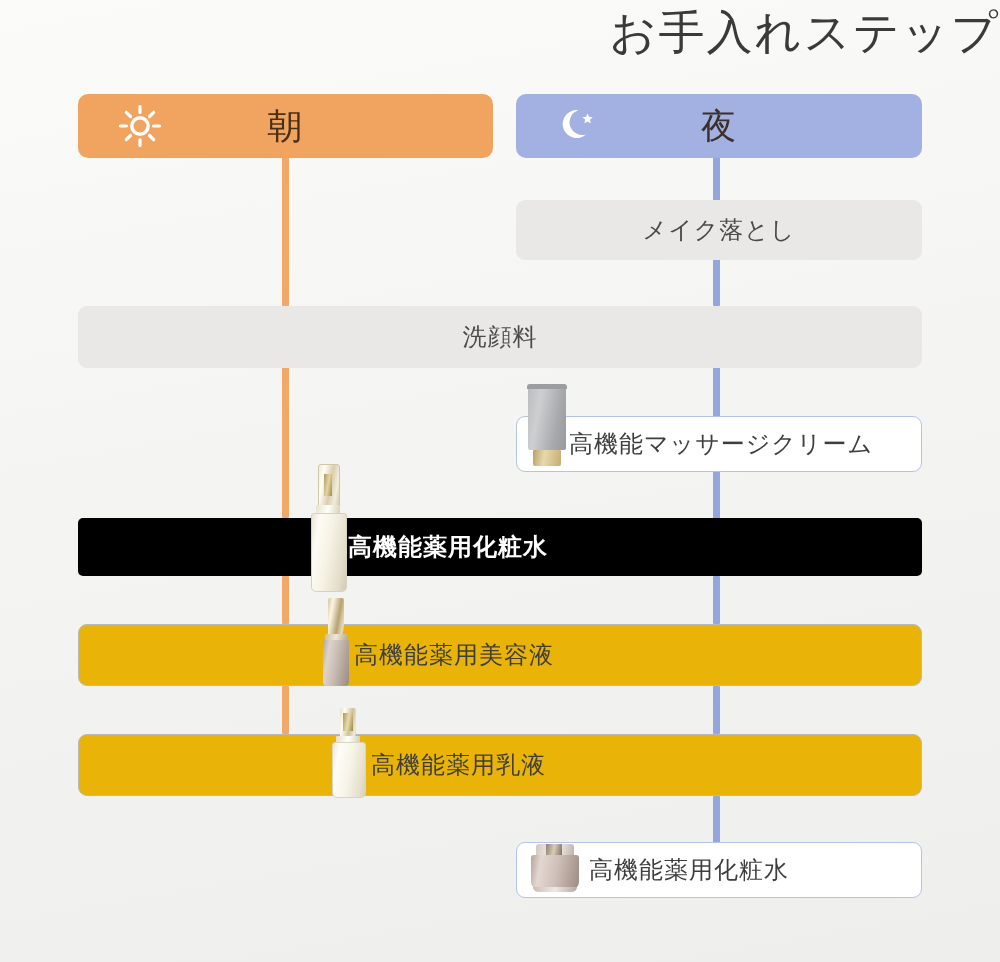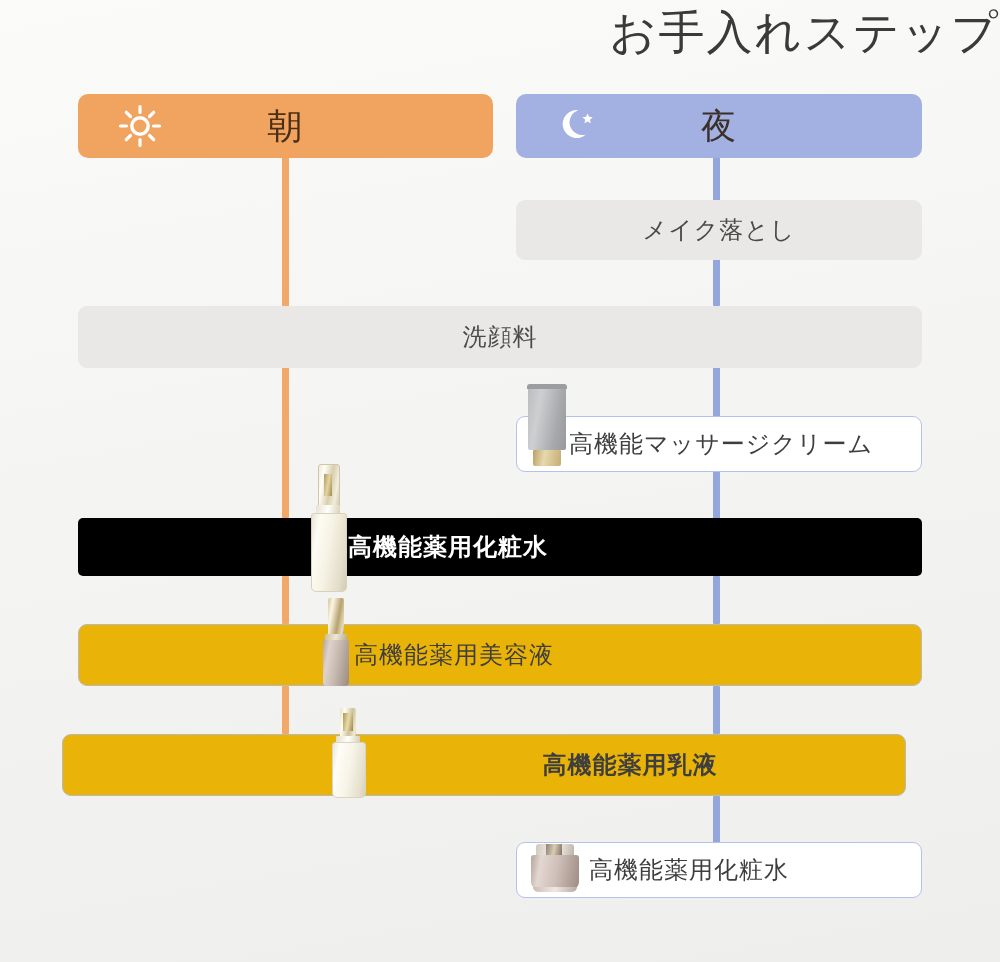--- a/index.html
+++ b/index.html
@@ -238,21 +238,21 @@
     <div style="position:absolute; left:8px; top:0; width:16px; height:38px;
                 background:linear-gradient(100deg,#d6c79a 0%,#fbf6e4 25%,#b7a270 62%,#e8ddba 88%,#a9945f 100%);
                 border-radius:2px;"></div>
     <div style="position:absolute; left:5px; top:36px; width:22px; height:7px;
                 background:linear-gradient(100deg,#cdbfa5,#efe6d4,#b9ab91); border-radius:1px;"></div>
     <div style="position:absolute; left:3px; top:42px; width:26px; height:46px;
                 background:linear-gradient(100deg,#b3a59c 0%,#ded3cb 22%,#c4b7ae 55%,#a9998f 85%,#9a8a80 100%);
                 border-radius:2px 2px 4px 4px;"></div>
   </div>
 
-  <div class="step outline-gray" style="left:62px; top:734px; width:844px; height:62px; justify-content:center; padding-left:292px;font-weight:bold;">
+  <div class="step outline-gray" style="left:78px; top:734px; width:844px; height:62px; justify-content:flex-start; padding-left:292px;">
     <span class="step-label">高機能薬用乳液</span>
   </div>
 
   <div class="product" style="left:330px; top:708px; width:36px; height:88px;">
     <div style="position:absolute; left:10px; top:0; width:16px; height:30px;
                 background:linear-gradient(100deg,#e6dec5 0%,#fffdf4 25%,#cdc09a 62%,#f2ebd6 90%,#bdb08c 100%);
                 border-radius:2px;"></div>
     <div style="position:absolute; left:13px; top:5px; width:10px; height:18px;
                 background:linear-gradient(100deg,#ad9757,#e9dcab,#9b8649);"></div>
     <div style="position:absolute; left:6px; top:28px; width:24px; height:7px;

